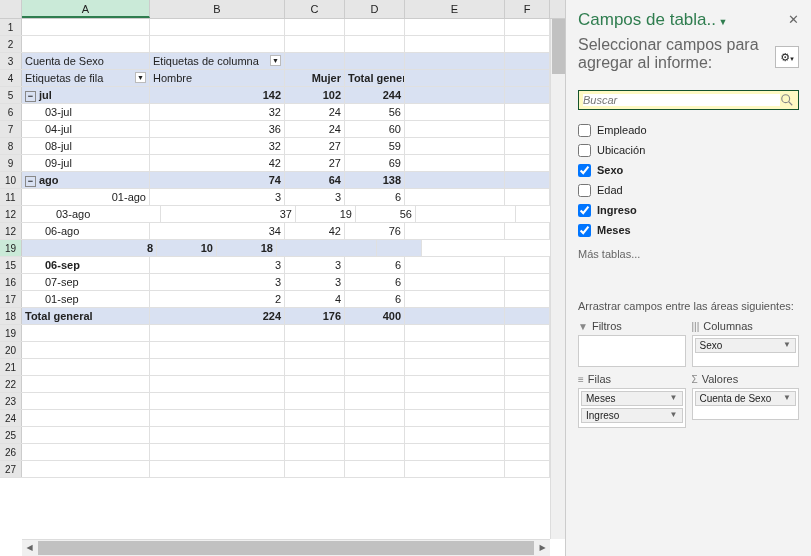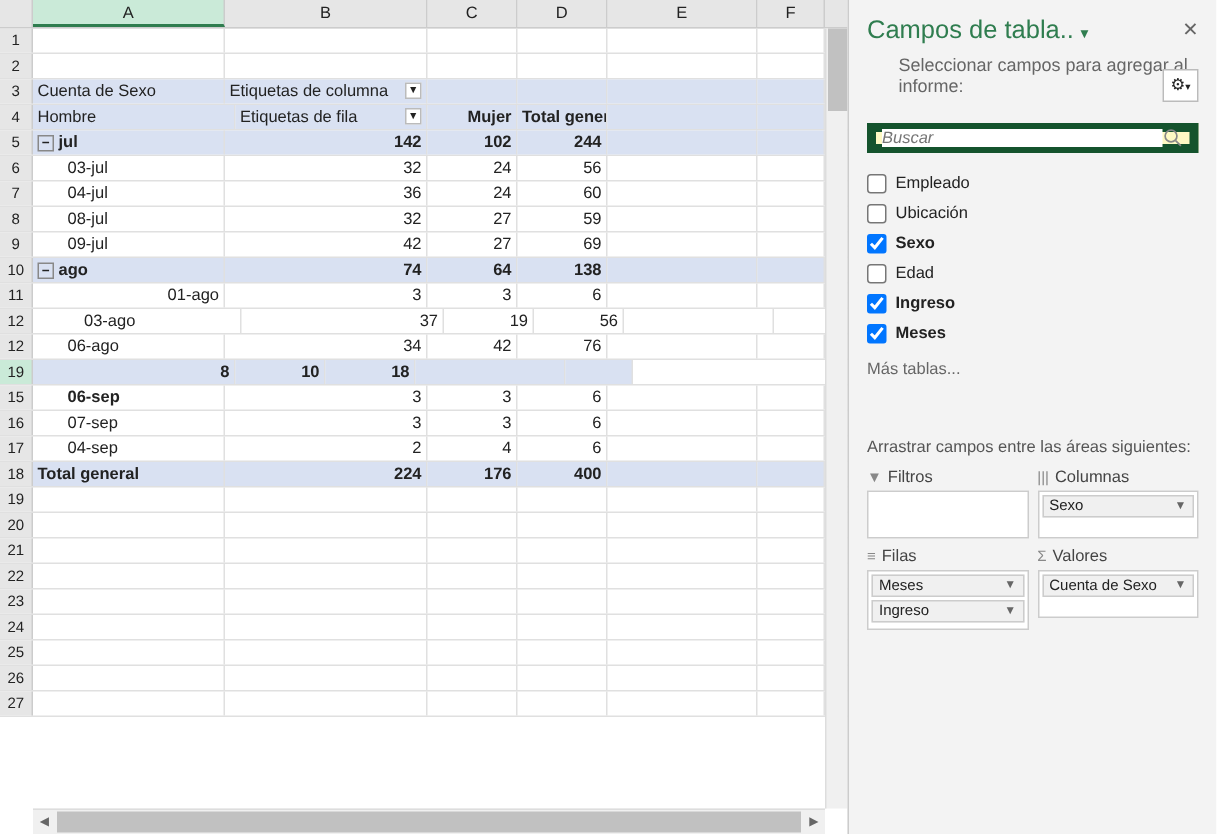--- a/index.html
+++ b/index.html
@@ -26,23 +26,23 @@
 .vscroll { position: absolute; right: 0; top: 19px; bottom: 17px; width: 15px; background: #f0f0f0; border-left: 1px solid #ddd; }
 .vscroll .thumb { position: absolute; top: 0; width: 13px; left: 1px; height: 55px; background: #c1c1c1; }
 .vscroll .arr { height: 15px; text-align: center; font-size: 8px; color: #666; }
 .hscroll { position: absolute; bottom: 0; left: 22px; right: 15px; height: 17px; background: #f0f0f0; border-top: 1px solid #ddd; display: flex; }
 .hscroll .arr { width: 15px; text-align: center; font-size: 8px; color: #666; line-height: 15px; }
 .hscroll .thumb { flex: 1; margin: 1px; background: #c1c1c1; }
 .pane { flex: 1; background: #f3f3f3; border-left: 1px solid #ccc; padding: 10px 12px; position: relative; }
 .pane h1 { font-size: 17px; color: #2f7d4f; font-weight: normal; display: inline-block; }
 .pane .hdd { font-size: 9px; color: #2f7d4f; }
 .pane .close { position: absolute; right: 12px; top: 12px; font-size: 13px; color: #666; }
-.pane .desc { font-size: 12px; color: #666; margin-top: 6px; margin-left: 21px; }
+.pane .desc { font-size: 16px; color: #666; margin-top: 6px; }
 .pane .gear { position: absolute; right: 12px; top: 46px; width: 24px; height: 22px; border: 1px solid #bbb; background: #fff; text-align: center; font-size: 11px; line-height: 20px; }
-.search { margin-top: 18px; border: 6px solid #14532d; background: #fef9c3; height: 20px; display: flex; align-items: center; padding: 0 4px; }
+.search { margin-top: 18px; border: 1px solid #14532d; background: #fef9c3; height: 20px; display: flex; align-items: center; padding: 0 4px; }
 .search input { border: none; outline: none; font-style: italic; font-size: 11px; color: #999; flex: 1; }
 .flds { margin-top: 10px; }
 .fld { display: flex; align-items: center; height: 20px; }
 .fld input { margin-right: 6px; }
 .fld.bold span { font-weight: bold; }
 .more { margin-top: 8px; color: #666; font-size: 11px; }
 .draghint { margin-top: 40px; font-size: 11px; color: #555; }
 .areas { display: grid; grid-template-columns: 1fr 1fr; gap: 6px; margin-top: 8px; }
 .area { }
 .area .albl { font-size: 11px; color: #444; margin-bottom: 3px; }
@@ -88,22 +88,22 @@
         <div class="rnum">3</div>
         <div class="cell cA pvthdr" style="text-align: left;">Cuenta de Sexo</div>
         <div class="cell cB pvthdr" style="text-align: left;">Etiquetas de columna<span class="dd">▼</span></div>
         <div class="cell cC pvthdr"></div>
         <div class="cell cD pvthdr"></div>
         <div class="cell cE pvthdr"></div>
         <div class="cell cF pvthdr"></div>
       </div>
       <div class="row">
         <div class="rnum">4</div>
+        <div class="cell cA pvthdr" style="text-align: left;">Etiquetas de fila<span class="dd">▼</span></div>
         <div class="cell cB pvthdr" style="text-align: left;">Hombre</div>
-        <div class="cell cA pvthdr" style="text-align: left;">Etiquetas de fila<span class="dd">▼</span></div>
         <div class="cell cC pvthdr" style="font-weight: bold;">Mujer</div>
         <div class="cell cD pvthdr" style="font-weight: bold;">Total general</div>
         <div class="cell cE pvthdr"></div>
         <div class="cell cF pvthdr"></div>
       </div>
       <div class="row">
         <div class="rnum">5</div>
         <div class="cell cA subtot" style="text-align: left;"><span class="coll">−</span>jul</div>
         <div class="cell cB subtot">142</div>
         <div class="cell cC subtot">102</div>
@@ -204,21 +204,21 @@
         <div class="rnum">16</div>
         <div class="cell cA" style="text-align: left;"><span class="indent">07-sep</span></div>
         <div class="cell cB">3</div>
         <div class="cell cC">3</div>
         <div class="cell cD">6</div>
         <div class="cell cE"></div>
         <div class="cell cF"></div>
       </div>
       <div class="row">
         <div class="rnum">17</div>
-        <div class="cell cA" style="text-align: left;"><span class="indent">04-sep</span></div>
+        <div class="cell cA" style="text-align: left;"><span class="indent">01-sep</span></div>
         <div class="cell cB">2</div>
         <div class="cell cC">4</div>
         <div class="cell cD">6</div>
         <div class="cell cE"></div>
         <div class="cell cF"></div>
       </div>
       <div class="row">
         <div class="rnum">18</div>
         <div class="cell cA grandtot" style="text-align: left;">Total general</div>
         <div class="cell cB grandtot">224</div>

